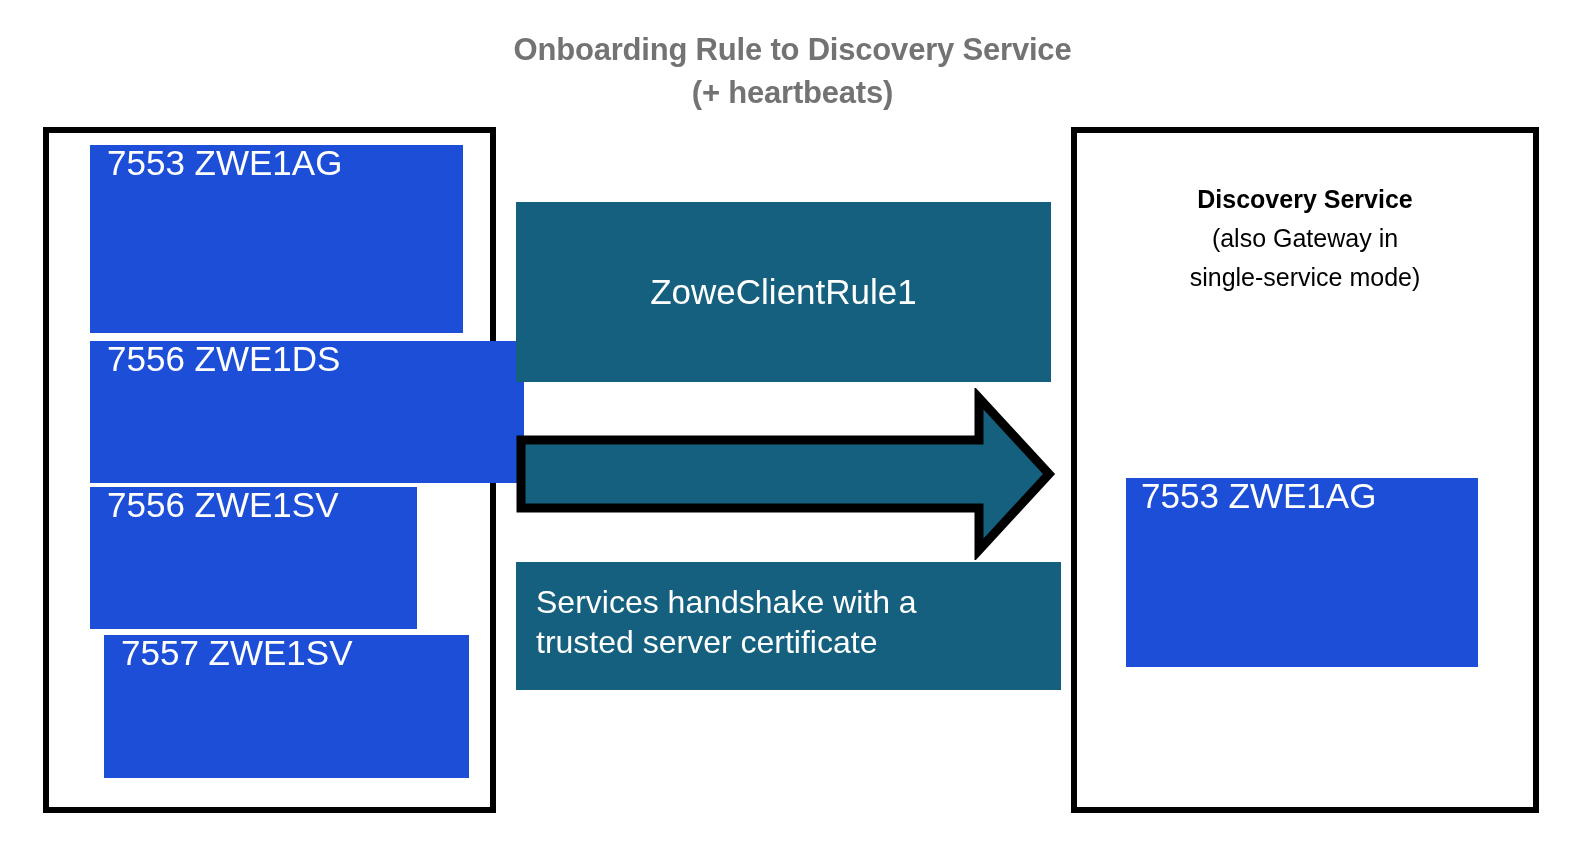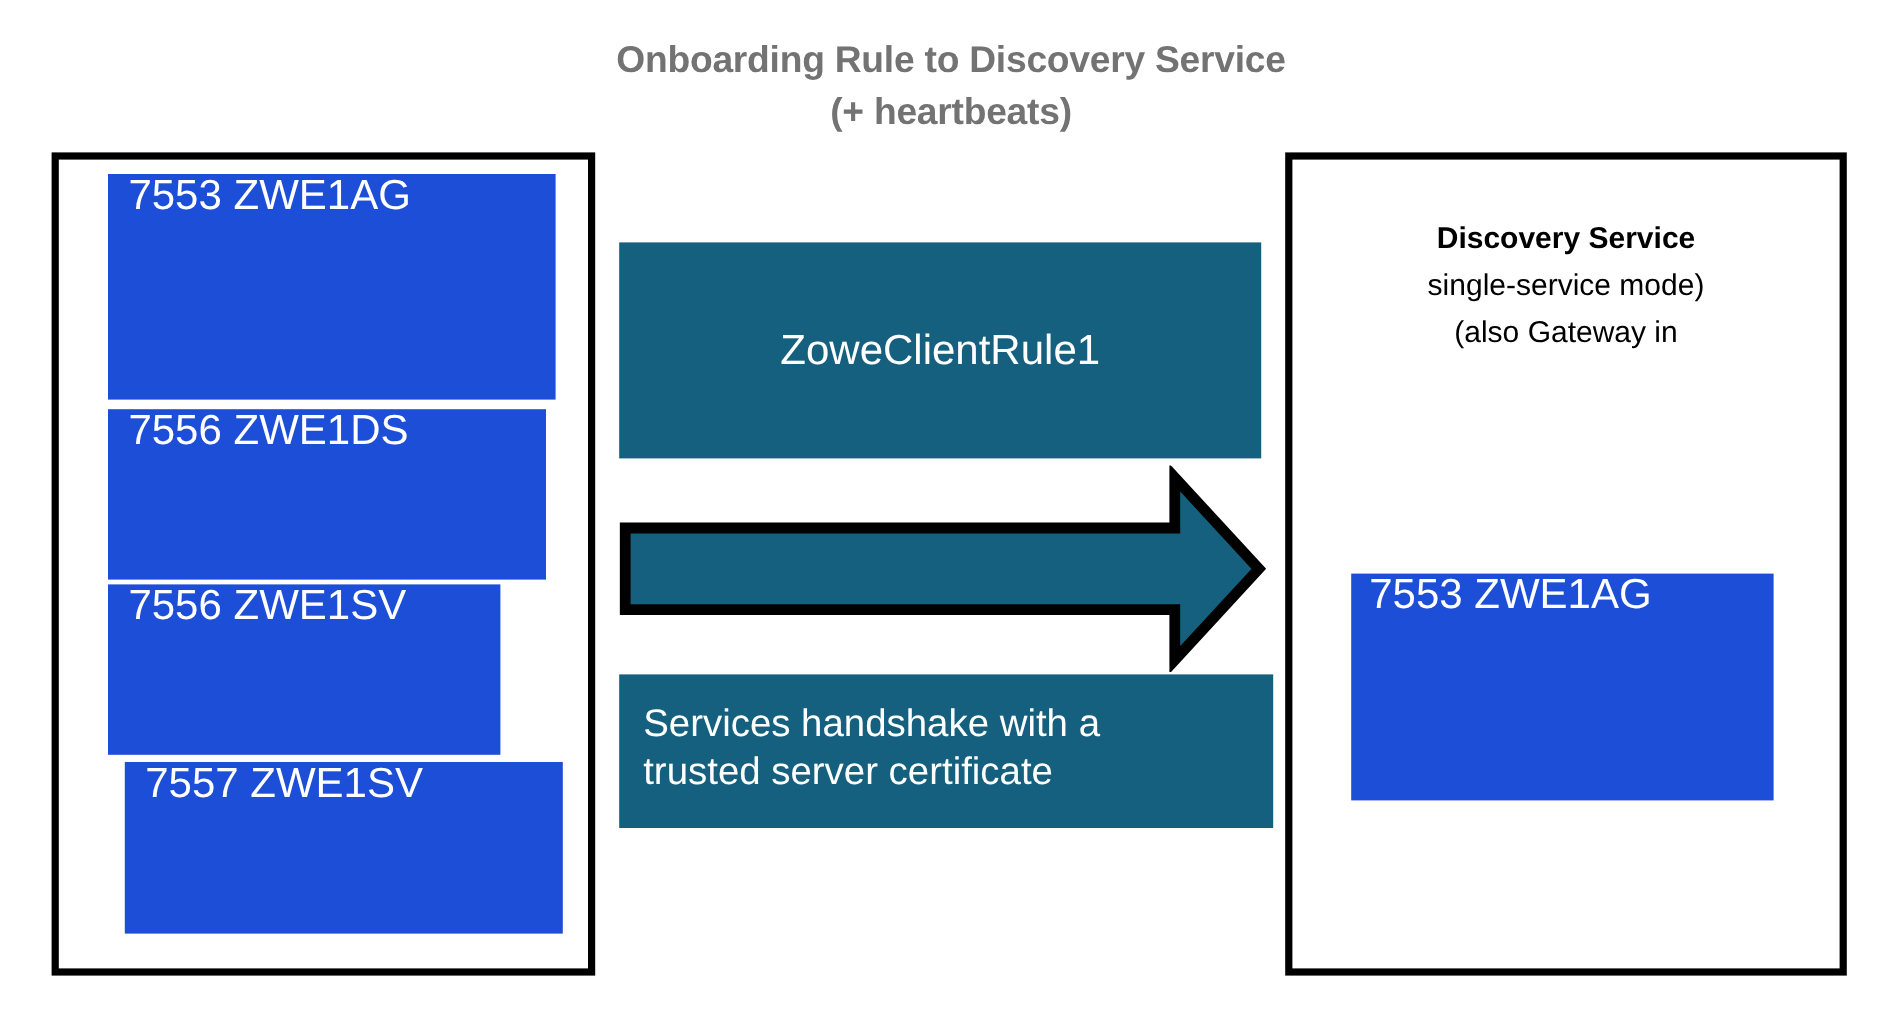--- a/index.html
+++ b/index.html
@@ -64,21 +64,21 @@
     font-size: 35px;
     line-height: 1;
     display: flex;
     align-items: flex-start;
     padding-left: 17px;
     box-sizing: border-box;
   }
 
   
   #svc-0 { left: 90px;  top: 145px; width: 373px; height: 188px; }
-  #svc-1 { left: 90px;  top: 341px; width: 365px; height: 142px; }
+  #svc-1 { left: 90px;  top: 341px; width: 434px; height: 142px; }
   #svc-2 { left: 90px;  top: 487px; width: 327px; height: 142px; }
   #svc-3 { left: 104px;  top: 635px; width: 365px; height: 143px; }
 
   
   #svc-right {
     left: 1126px;
     top: 478px;
     width: 352px;
     height: 189px;
     padding-left: 15px;
@@ -175,21 +175,21 @@
 
   <div class="teal-box" id="handshake-box">
     <div>Services handshake with a</div>
     <div>trusted server certificate</div>
   </div>
 
   <div class="panel" id="panel-right"></div>
 
   <div id="ds-heading">
     <span class="ds-title">Discovery Service</span>
+    <span class="ds-sub">(also Gateway in</span>
     <span class="ds-sub">single-service mode)</span>
-    <span class="ds-sub">(also Gateway in</span>
   </div>
 
   <div class="service-box" id="svc-right">
     <span>7553 ZWE1AG</span>
   </div>
 
 </div>
 
 </body></html>

